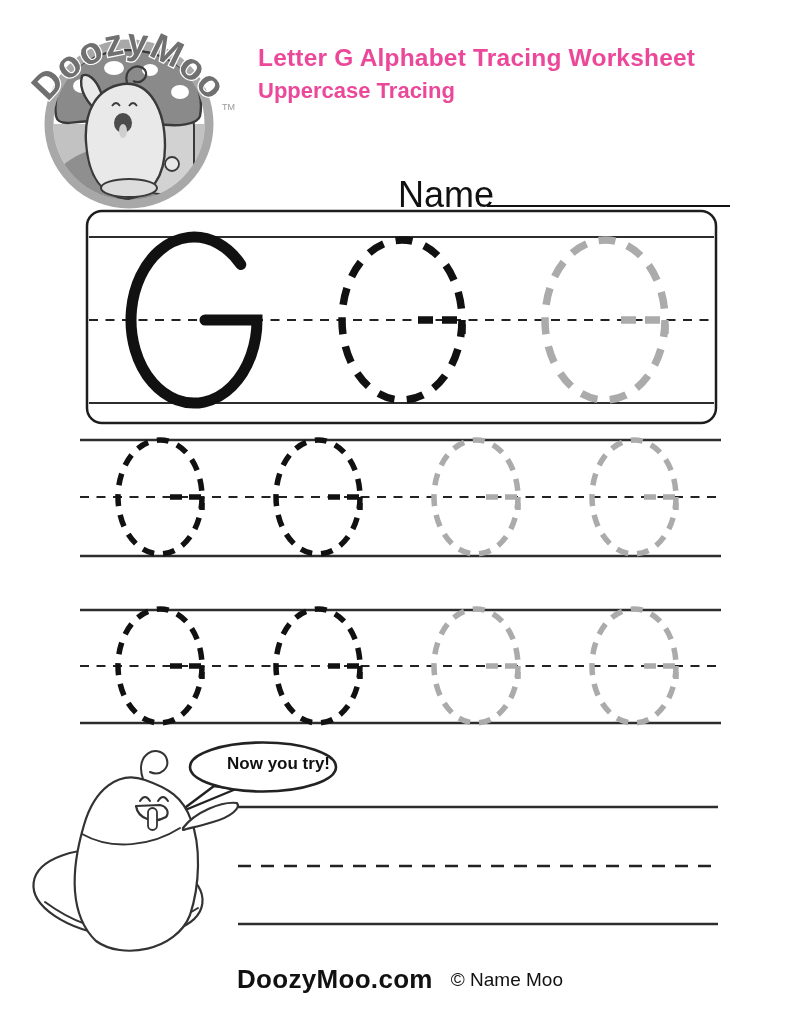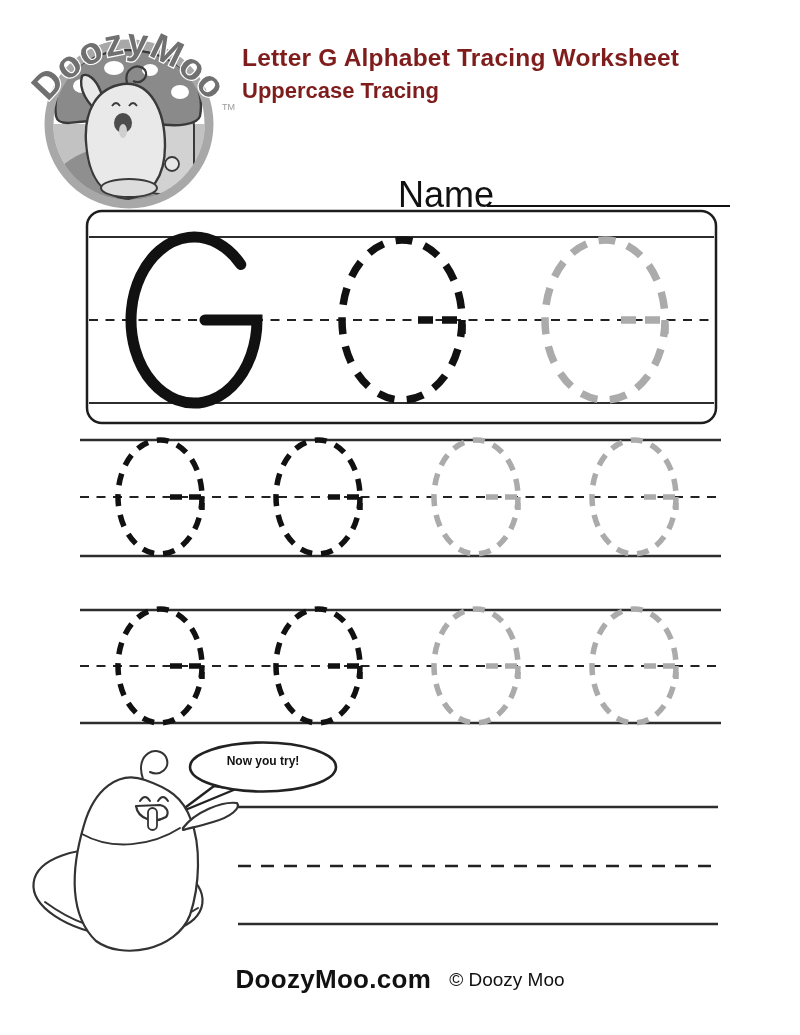--- a/index.html
+++ b/index.html
@@ -5,26 +5,26 @@
   html,body{margin:0;padding:0;background:#e8e8e8;}
   .page{
     position:relative;
     width:800px;height:1035px;
     background:#ffffff;
     font-family:"Liberation Sans", sans-serif;
     overflow:hidden;
     margin:0 auto;
   }
   .abs{position:absolute;}
-  .title-block{left:242px;top:44px;width:520px;color:#7f1d1d;}
+  .title-block{left:258px;top:44px;width:520px;color:#ec4899;}
   .title{font-size:24.5px;font-weight:bold;margin:0;letter-spacing:0.2px;}
   .subtitle{font-size:22px;font-weight:600;margin:6px 0 0 0;}
   .name-row{left:398px;top:174px;font-size:36px;color:#111;}
   .name-underline{left:487px;top:177px;width:243px;height:28px;border-bottom:2px solid #111;}
-  .bubble-text{left:196px;top:754px;width:134px;text-align:center;font-size:12px;font-weight:600;color:#111;}
+  .bubble-text{left:196px;top:754px;width:134px;text-align:right;font-size:17px;font-weight:600;color:#111;}
   .footer{left:0;top:964px;width:800px;display:flex;justify-content:center;align-items:center;gap:18px;color:#111;}
   .footer .site{font-size:26px;font-weight:bold;letter-spacing:0.3px;}
   .footer .copy{font-size:19px;font-weight:500;}
   svg{display:block;}
   .guide-solid{stroke:#2d2d2d;stroke-width:2.6;fill:none;}
   .guide-thin{stroke:#2d2d2d;stroke-width:1.8;fill:none;}
   .guide-dash{stroke:#222;stroke-width:2;fill:none;stroke-dasharray:9 7.5;}
   .g-solid{stroke:#111;stroke-width:11;fill:none;stroke-linecap:round;}
   .g-big-oval{fill:none;stroke-width:7.5;stroke-dasharray:17 12.5;}
   .g-big-bar{fill:none;stroke-width:7.5;stroke-dasharray:15 9;}
@@ -172,16 +172,16 @@
       <path class="cartoon-line" d="M140,801 q5,-8 10,0 M158,801 q5,-8 10,0" stroke-width="1.8"></path>
       <path class="cartoon" d="M136,806 C138,819 154,824 166,817 C170,812 166,806 160,805 Z" stroke-width="1.8"></path>
       <rect x="148" y="808" width="9" height="22" rx="4.5" fill="#fff" stroke="#333" stroke-width="1.8"></rect>
     </g>
   </svg>
 
   <div class="abs bubble-text">Now you try!</div>
 
   <div class="abs footer">
     <span class="site">DoozyMoo.com</span>
-    <span class="copy">© Doozy Moo</span>
+    <span class="copy">© Name Moo</span>
   </div>
 
 </div>
 
 </body></html>

